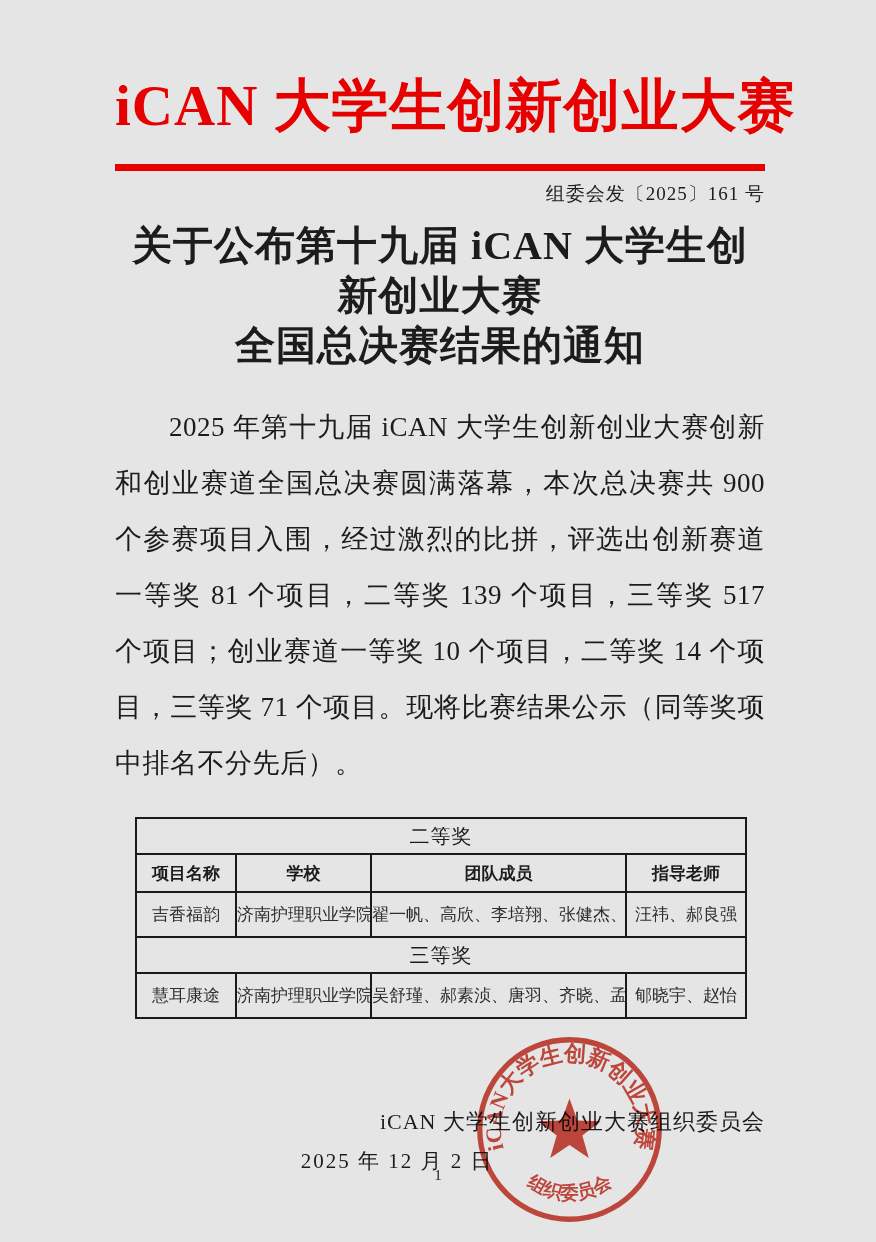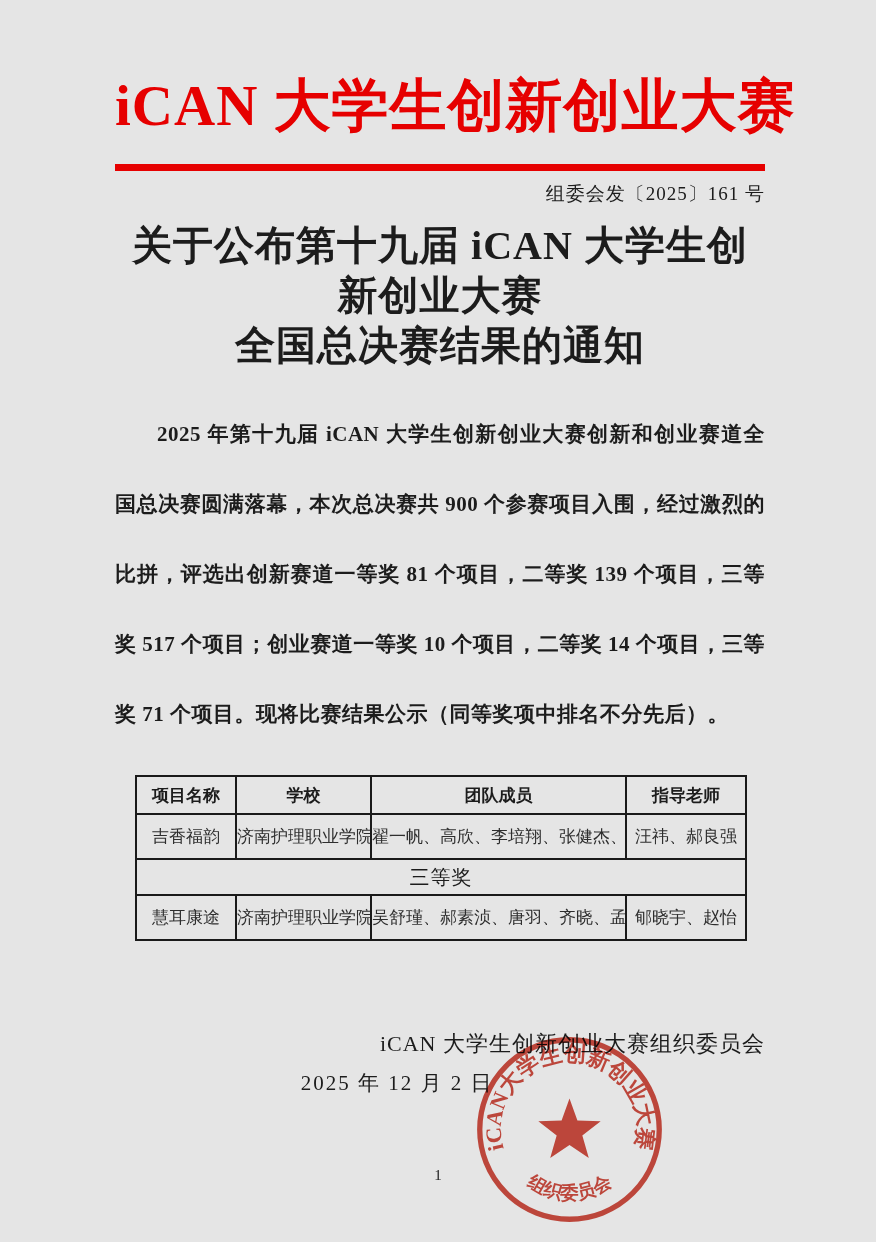--- a/index.html
+++ b/index.html
@@ -46,26 +46,25 @@
     text-align: center;
     font-weight: bold;
     font-size: 40px;
     line-height: 50px;
     letter-spacing: 1px;
   }
 
   
   .body-text { margin-top: 28px; }
   .body-text p {
-    font-size: 21px;
-    line-height: 70px;
+    font-size: 27px;
+    line-height: 56px;
     text-align: justify;
     text-indent: 2em;
     letter-spacing: 0.5px;
-    font-weight: bold;
   }
 
   
   .awards-table {
     margin: 26px 0 0 20px;
     width: 610px;
     border-collapse: collapse;
     table-layout: fixed;
   }
   .awards-table td, .awards-table th {
@@ -153,20 +152,23 @@
     </div>
 
     <table class="awards-table">
       <colgroup>
         <col style="width:100px">
           <col style="width:135px">
           <col style="width:255px">
           <col style="width:120px">
       </colgroup>
       <tbody>
+        <tr class="award-row">
+          <td colspan="4">二等奖</td>
+        </tr>
         <tr class="head-row">
           <th>项目名称</th>
           <th>学校</th>
           <th>团队成员</th>
           <th>指导老师</th>
         </tr>
         <tr class="data-row">
           <td>吉香福韵</td>
           <td>济南护理职业学院</td>
           <td>翟一帆、高欣、李培翔、张健杰、张珂</td>

